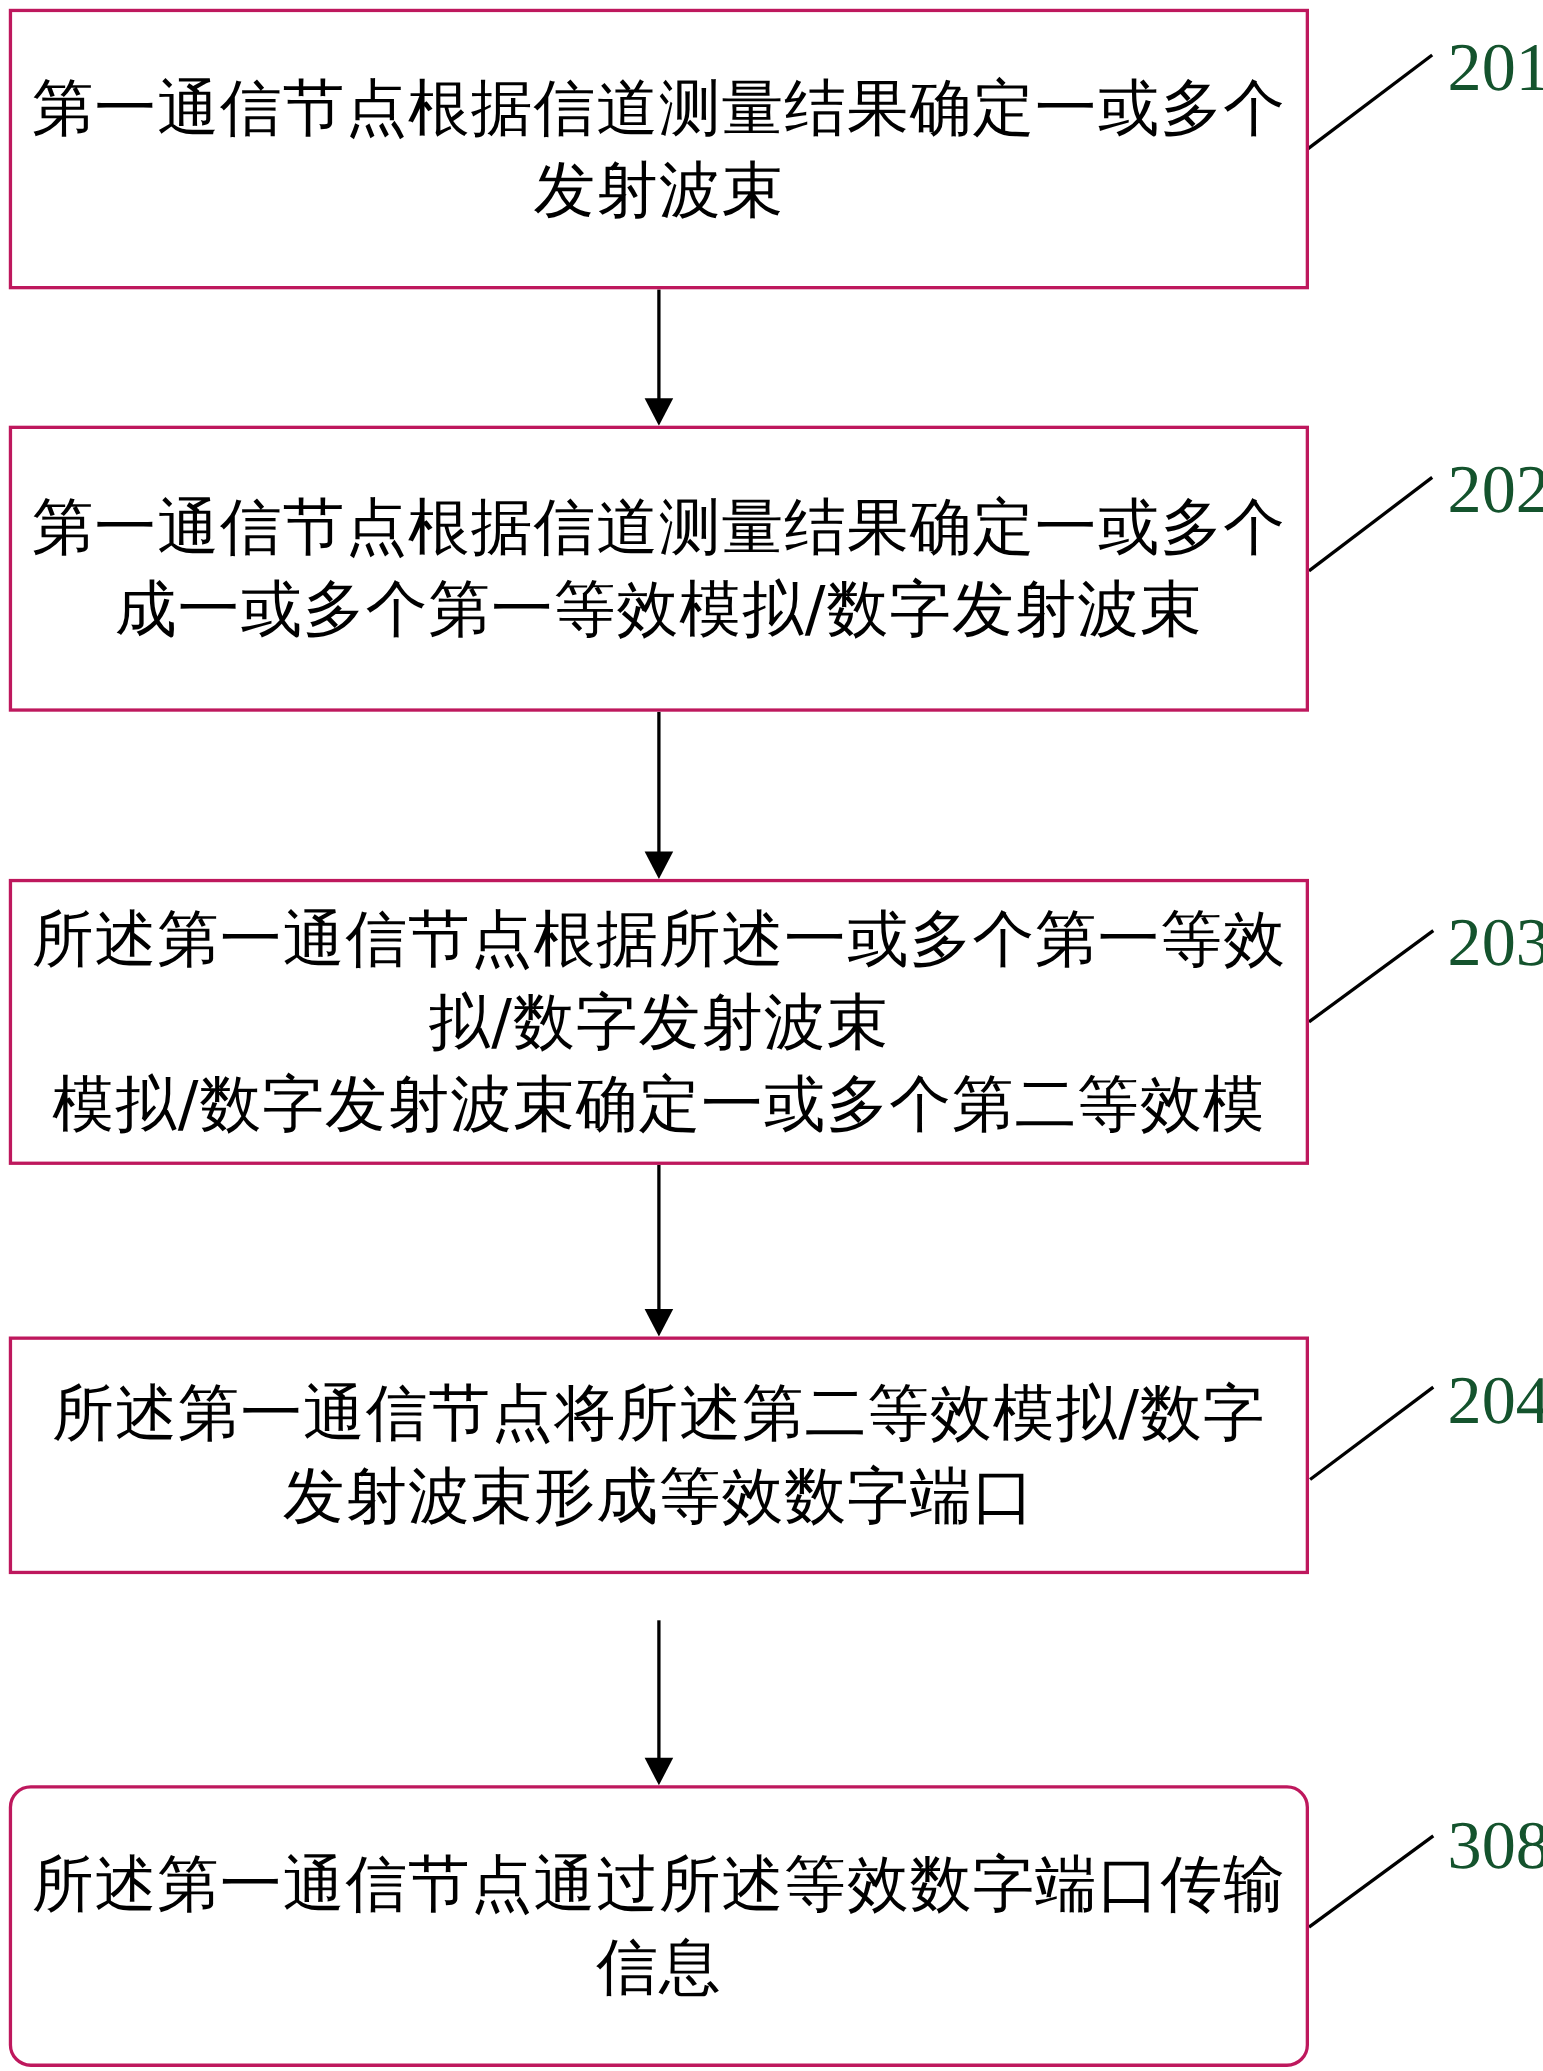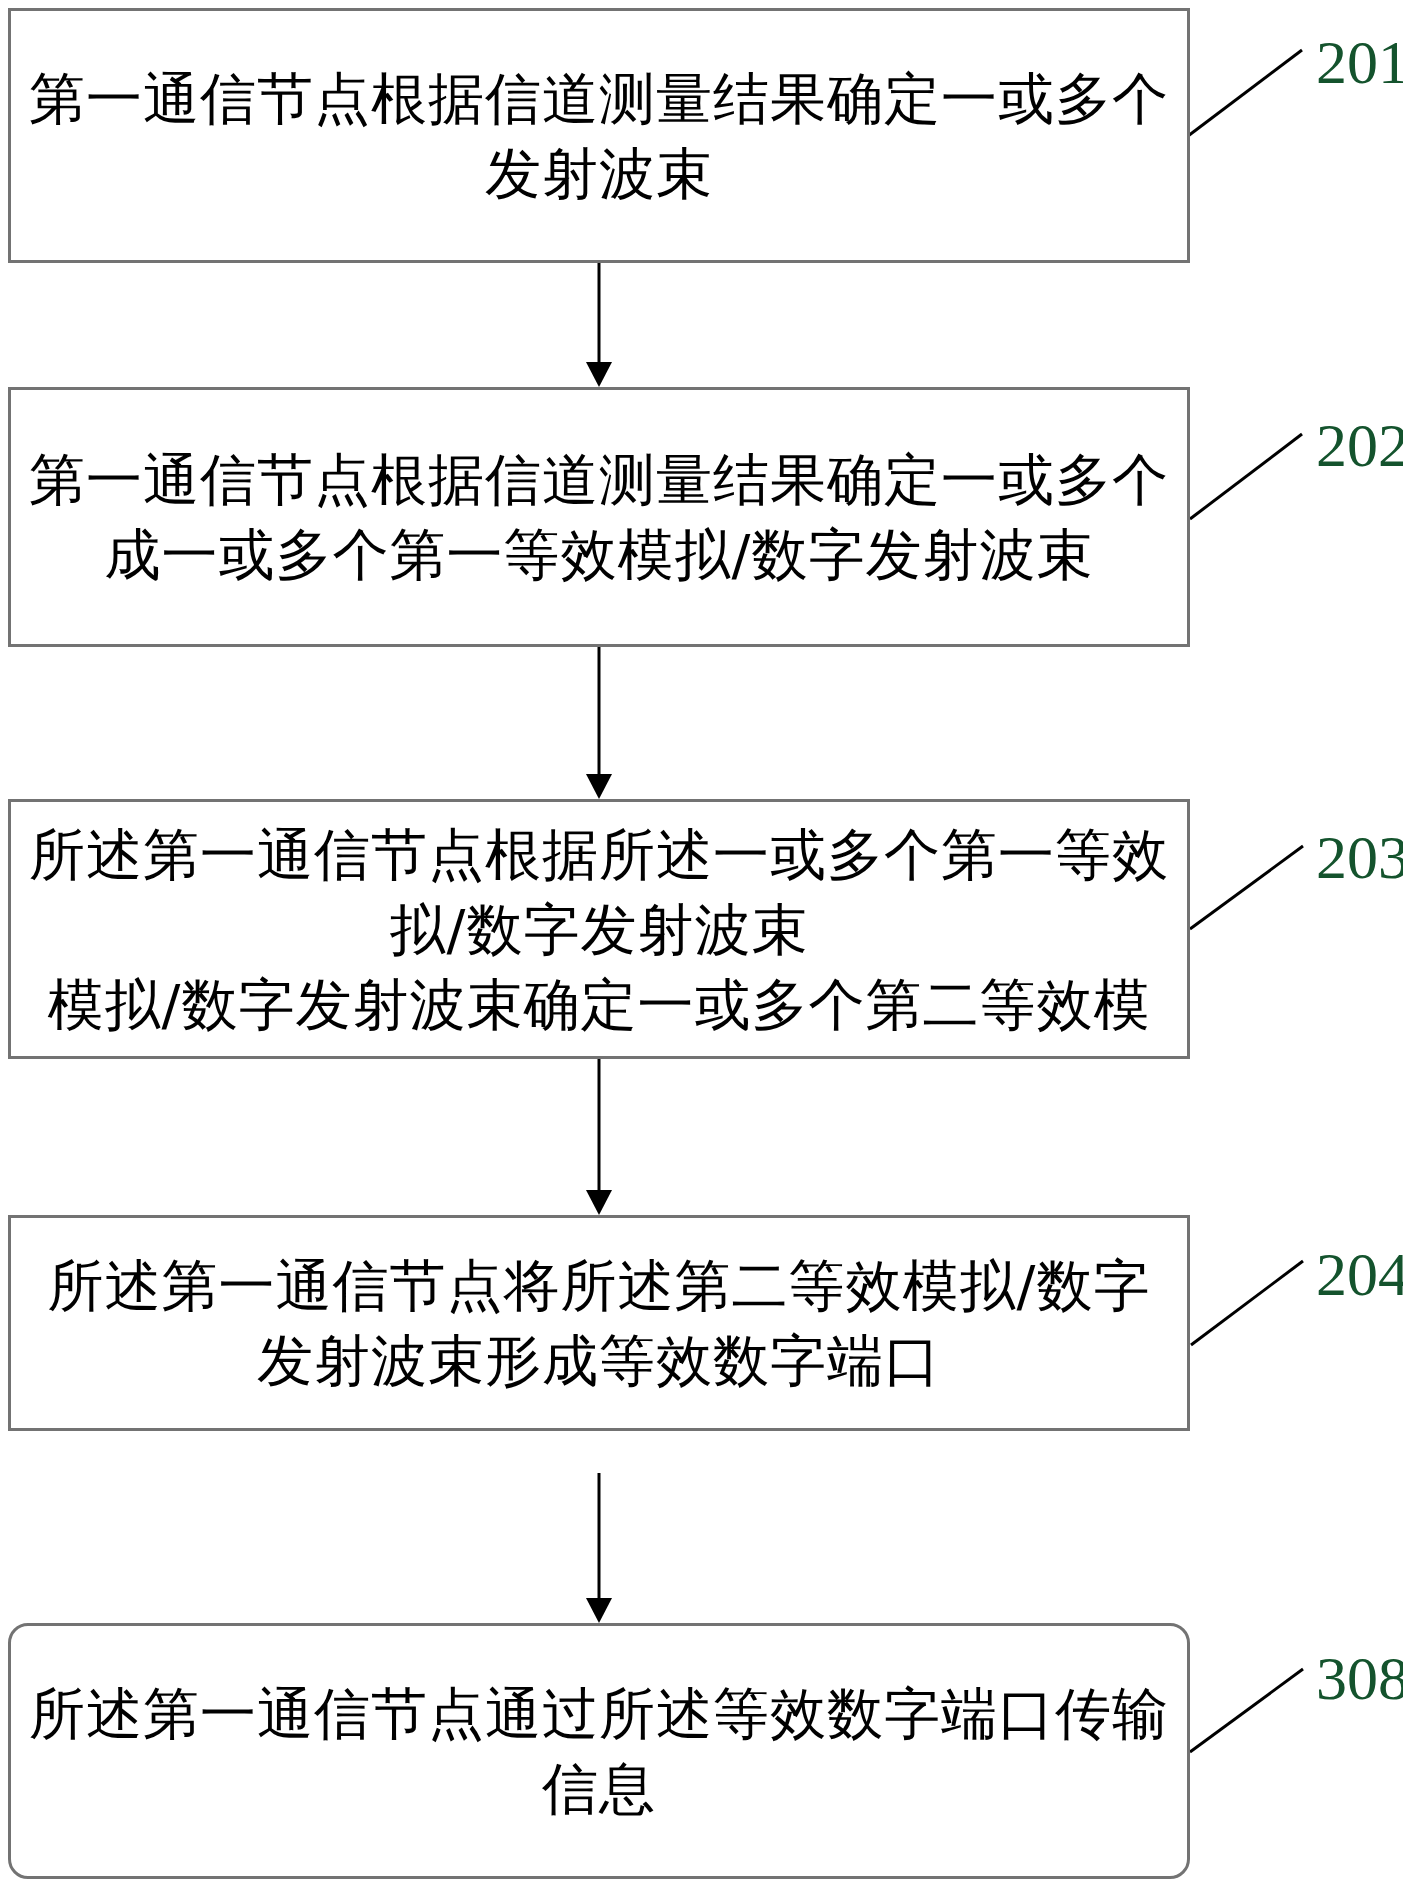--- a/index.html
+++ b/index.html
@@ -21,21 +21,21 @@
     top: 0;
     width: 1403px;
     height: 1883px;
     pointer-events: none;
   }
   .step-box {
     position: absolute;
     left: 8px;
     width: 1182px;
     box-sizing: border-box;
-    border: 3px solid #737373;
+    border: 3px solid #be185d;
     background: #ffffff;
     display: flex;
     flex-direction: column;
     justify-content: center;
     align-items: center;
     text-align: center;
     color: #000000;
     font-size: 56px;
     line-height: 75px;
     letter-spacing: 1px;

